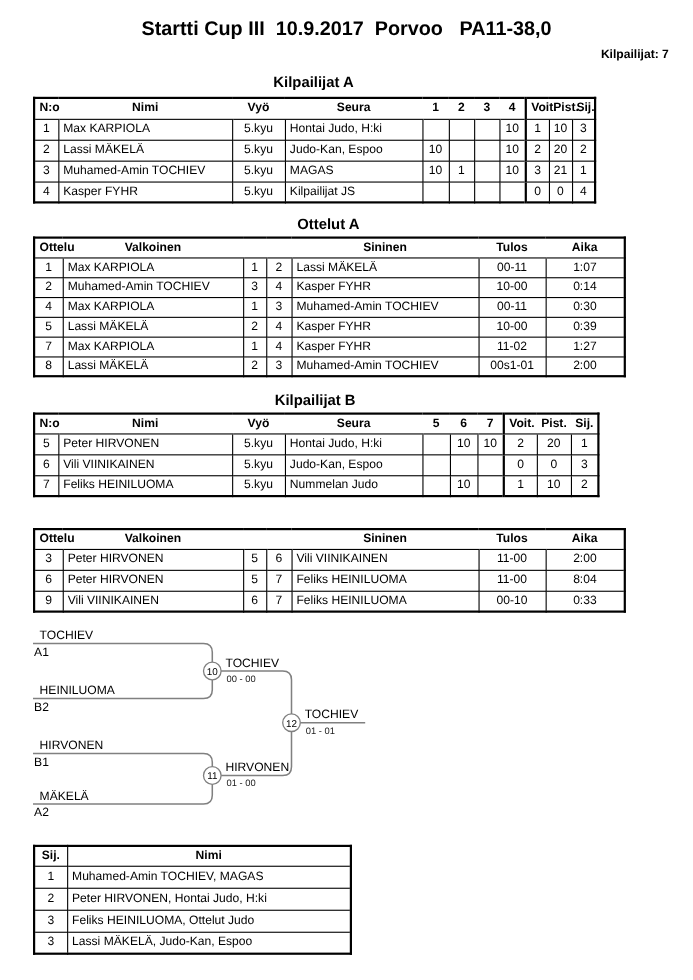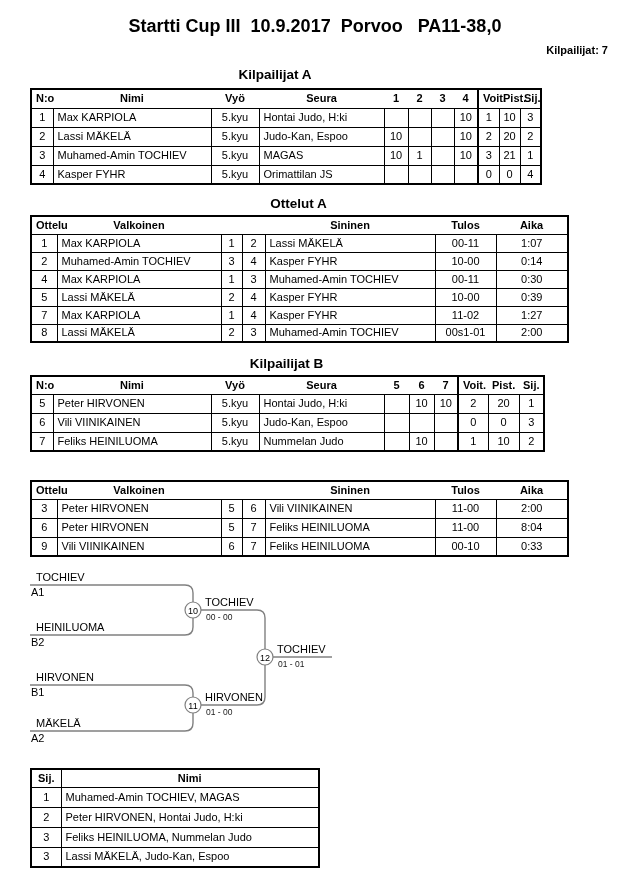--- a/index.html
+++ b/index.html
@@ -27,21 +27,21 @@
   .bnum{font-size:9px;fill:#000;}
 </style>
 </head>
 <body>
 
 <div class="sheet">
 
   <div class="title">Startti Cup III  10.9.2017  Porvoo   PA11-38,0</div>
   <div class="count">Kilpailijat: 7</div>
 
-  <div class="sec" style="left:20px;top:67px;width:510px">Kilpailijat A</div>
+  <div class="sec" style="left:30px;top:67px;width:510px">Kilpailijat A</div>
   <table class="grid" style="left:30px;top:88px;width:510px">
       <colgroup>
         <col style="width: 22px;">
         <col style="width: 158px;">
         <col style="width: 48px;">
         <col style="width: 125px;">
         <col style="width: 24px;">
         <col style="width: 23px;">
         <col style="width: 23px;">
         <col style="width: 24px;">
@@ -101,21 +101,21 @@
           <td class="ac"></td>
           <td class="ac">10</td>
           <td class="ac thick">3</td>
           <td class="ac">21</td>
           <td class="ac">1</td>
         </tr>
         <tr style="height: 19px;">
           <td class="ac">4</td>
           <td class="al">Kasper FYHR</td>
           <td class="ac">5.kyu</td>
-          <td class="al">Orimattilan JS</td>
+          <td class="al">Kilpailijat JS</td>
           <td class="ac"></td>
           <td class="ac"></td>
           <td class="ac"></td>
           <td class="ac"></td>
           <td class="ac thick">0</td>
           <td class="ac">0</td>
           <td class="ac">4</td>
         </tr>
       </tbody>
     </table>
@@ -372,21 +372,21 @@
         <tr style="height: 20px;">
           <td class="ac">1</td>
           <td class="al">Muhamed-Amin TOCHIEV, MAGAS</td>
         </tr>
         <tr style="height: 20px;">
           <td class="ac">2</td>
           <td class="al">Peter HIRVONEN, Hontai Judo, H:ki</td>
         </tr>
         <tr style="height: 20px;">
           <td class="ac">3</td>
-          <td class="al">Feliks HEINILUOMA, Nummelan Judo</td>
+          <td class="al">Feliks HEINILUOMA, Ottelut Judo</td>
         </tr>
         <tr style="height: 20px;">
           <td class="ac">3</td>
           <td class="al">Lassi MÄKELÄ, Judo-Kan, Espoo</td>
         </tr>
       </tbody>
     </table>
 
 </div>
 

